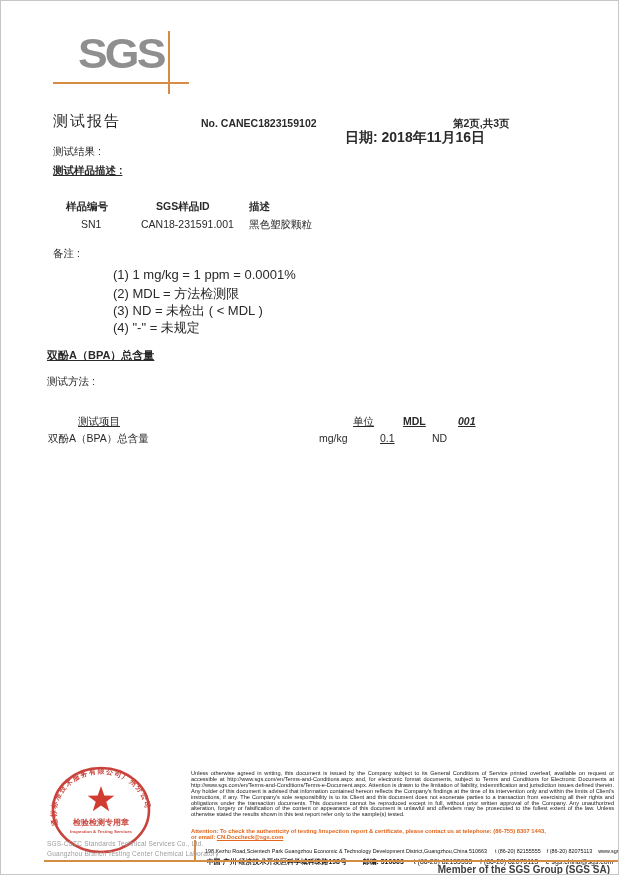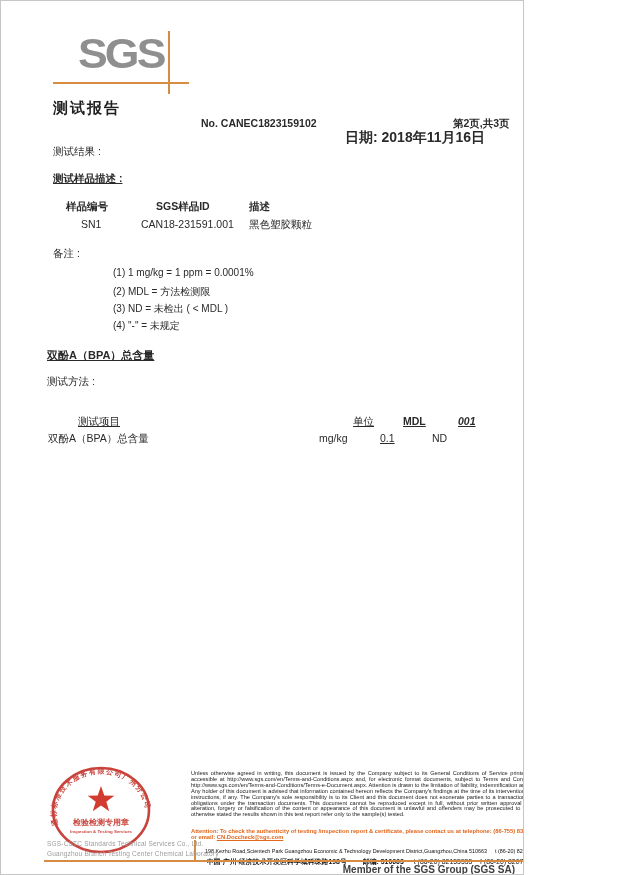--- a/index.html
+++ b/index.html
@@ -1,40 +1,40 @@
 <!DOCTYPE html>
 <html><head>
 <meta charset="utf-8">
 <style>
   * { margin:0; padding:0; box-sizing:border-box; }
   html,body { background:#fff; }
   body { width:619px; height:875px; font-family:"Liberation Sans","DejaVu Sans",sans-serif; color:#2a2a2a; }
-  .page { position:relative; width:524px; height:875px; background:#fff; border:1px solid #c6c6c6; overflow:hidden; }
+  .page { position:relative; width:619px; height:875px; background:#fff; border:1px solid #c6c6c6; overflow:hidden; }
   .abs { position:absolute; }
 
   
   .logo-letters { left:77px; top:31px; font-size:46px; font-weight:900; color:#8f8f8f;
                   letter-spacing:-3px; transform:scale(0.97,0.92); transform-origin:left top; line-height:1; }
   .logo-hline { left:52px; top:81px; width:136px; height:2px; background:#d78c43; }
   .logo-vline { left:167px; top:30px; width:2px; height:63px; background:#d78c43; }
 
   
-  .doc-title { left:52px; top:98px; font-size:15px; font-weight:bold; letter-spacing:2px; color:#1f1f1f; }
+  .doc-title { left:52px; top:111px; font-size:15px; font-weight:normal; letter-spacing:2px; color:#1f1f1f; }
   .report-no { left:200px; top:116px; font-size:10.5px; font-weight:600; }
   .report-date { left:344px; top:128px; font-size:14px; font-weight:600; }
   .page-info { left:452px; top:116px; font-size:10.5px; font-weight:700; }
 
   .lbl { font-size:10.5px; color:#2a2a2a; }
   .test-result-label { left:52px; top:144px; }
-  .sample-desc-heading { left:52px; top:171px; font-weight:bold; text-decoration:underline; }
+  .sample-desc-heading { left:52px; top:163px; font-weight:bold; text-decoration:underline; }
 
   .th { font-weight:bold; font-size:10.5px; }
   .td { font-size:10.5px; }
 
-  .remark { left:112px; font-size:10px; }
+  .remark { left:112px; font-size:13px; }
 
   .bpa-heading { left:46px; top:347px; font-size:11px; font-weight:bold; text-decoration:underline; }
 
   .method-label { left:46px; top:374px; font-size:10.5px; }
   .method-text { left:123px; top:373px; width:450px; font-size:10.5px; line-height:18.5px; text-align:justify; }
 
   .rt-underline { text-decoration:underline;margin-left:27px; }
   .rt-italic { font-style:italic; }
 
   

